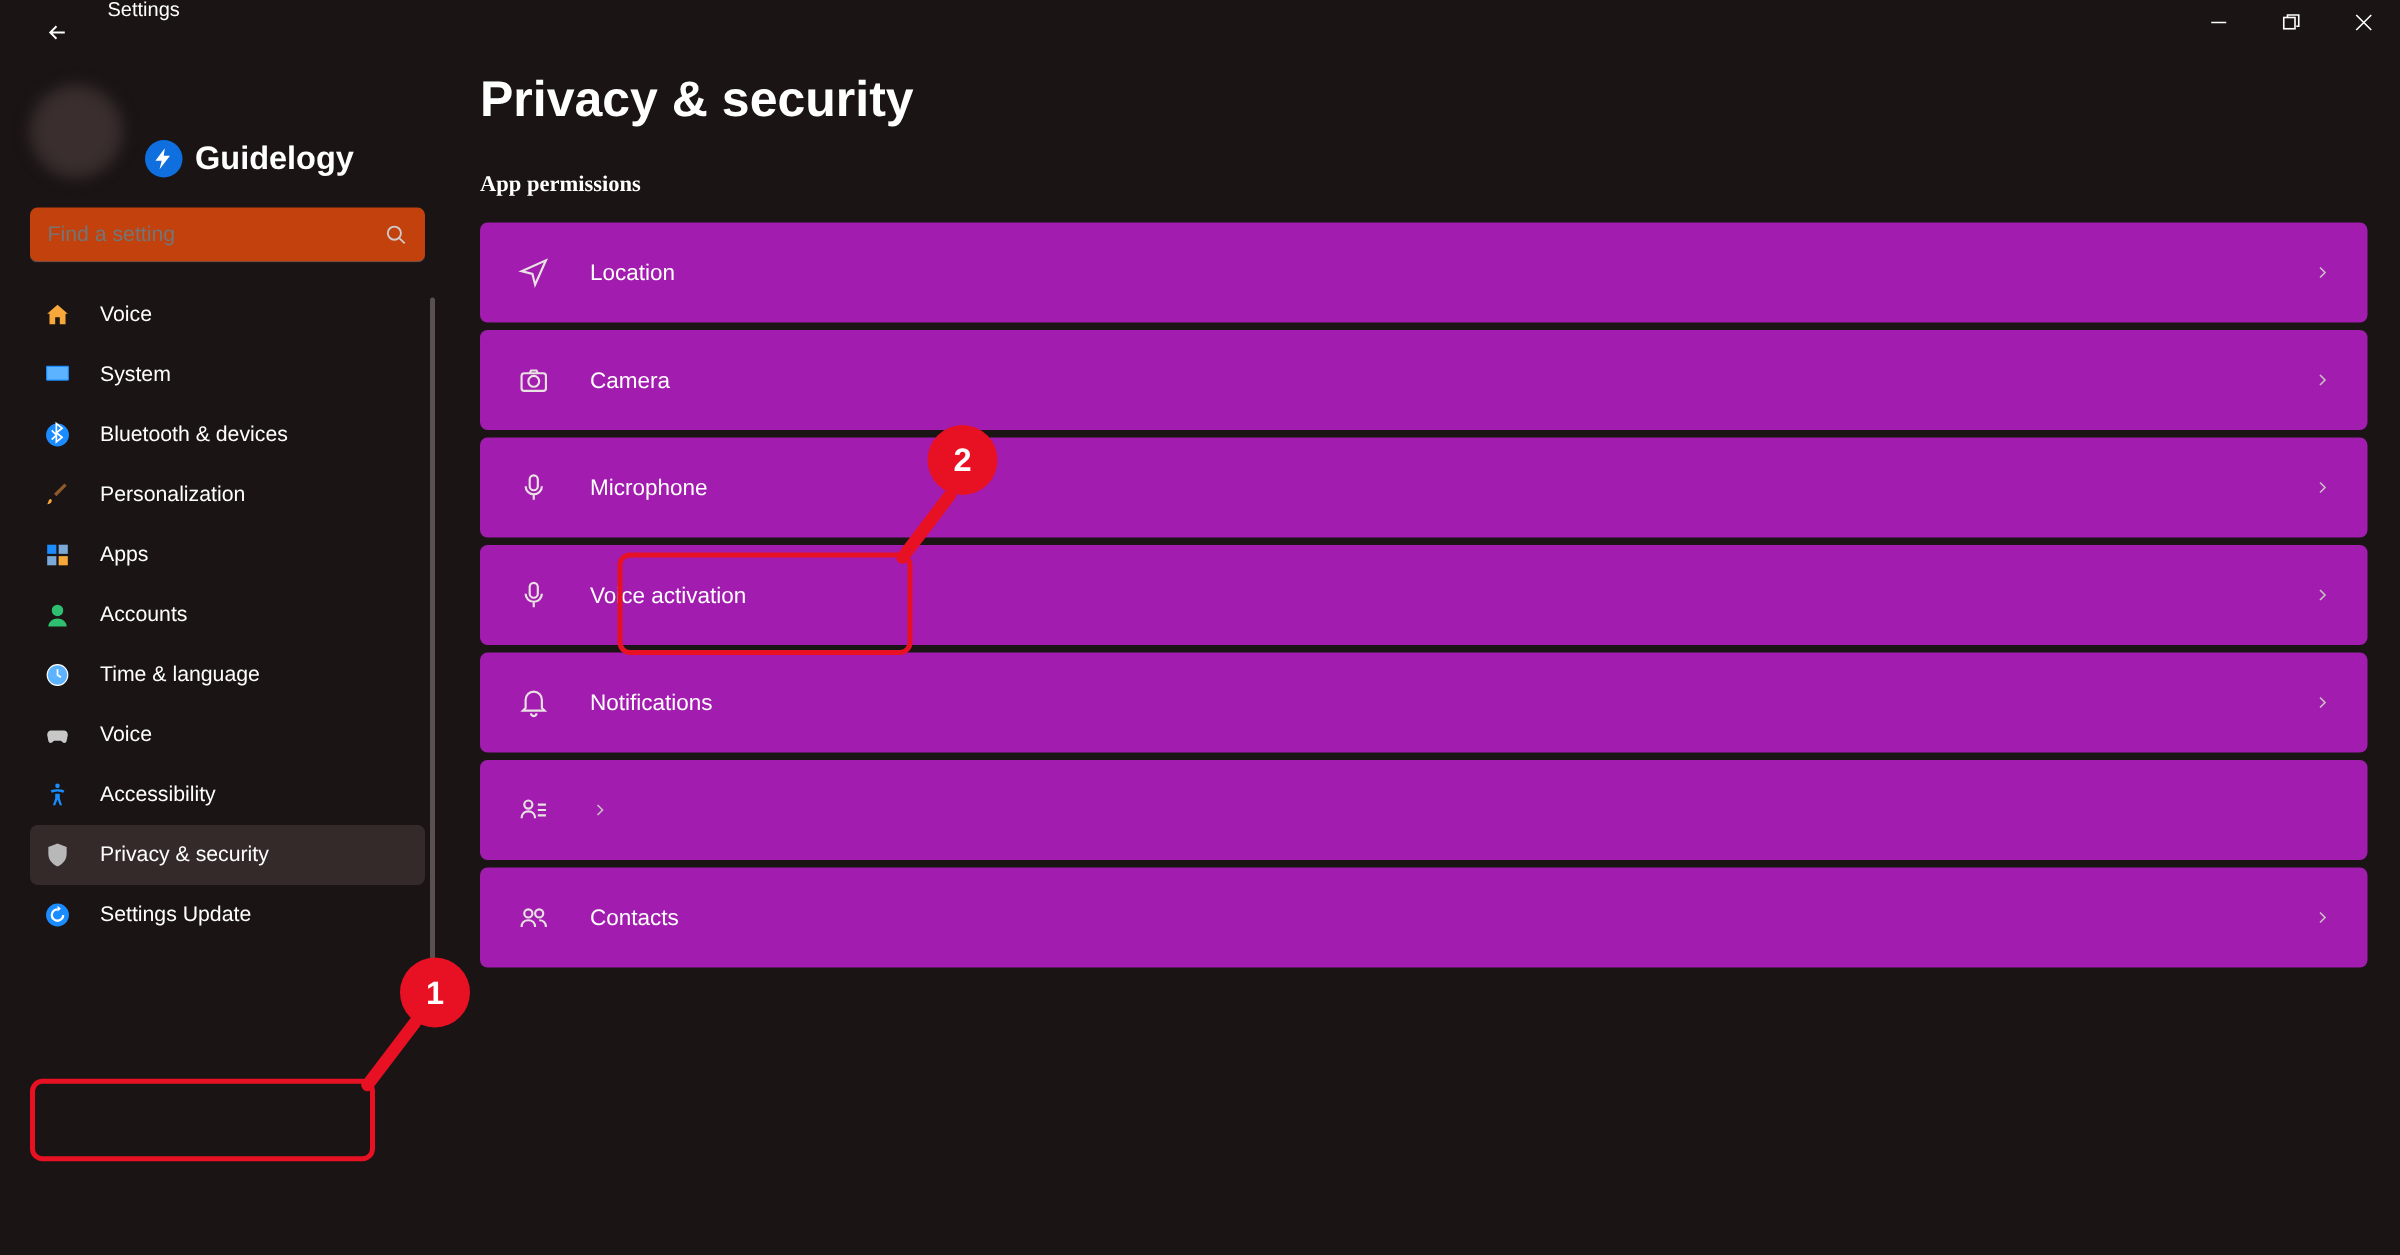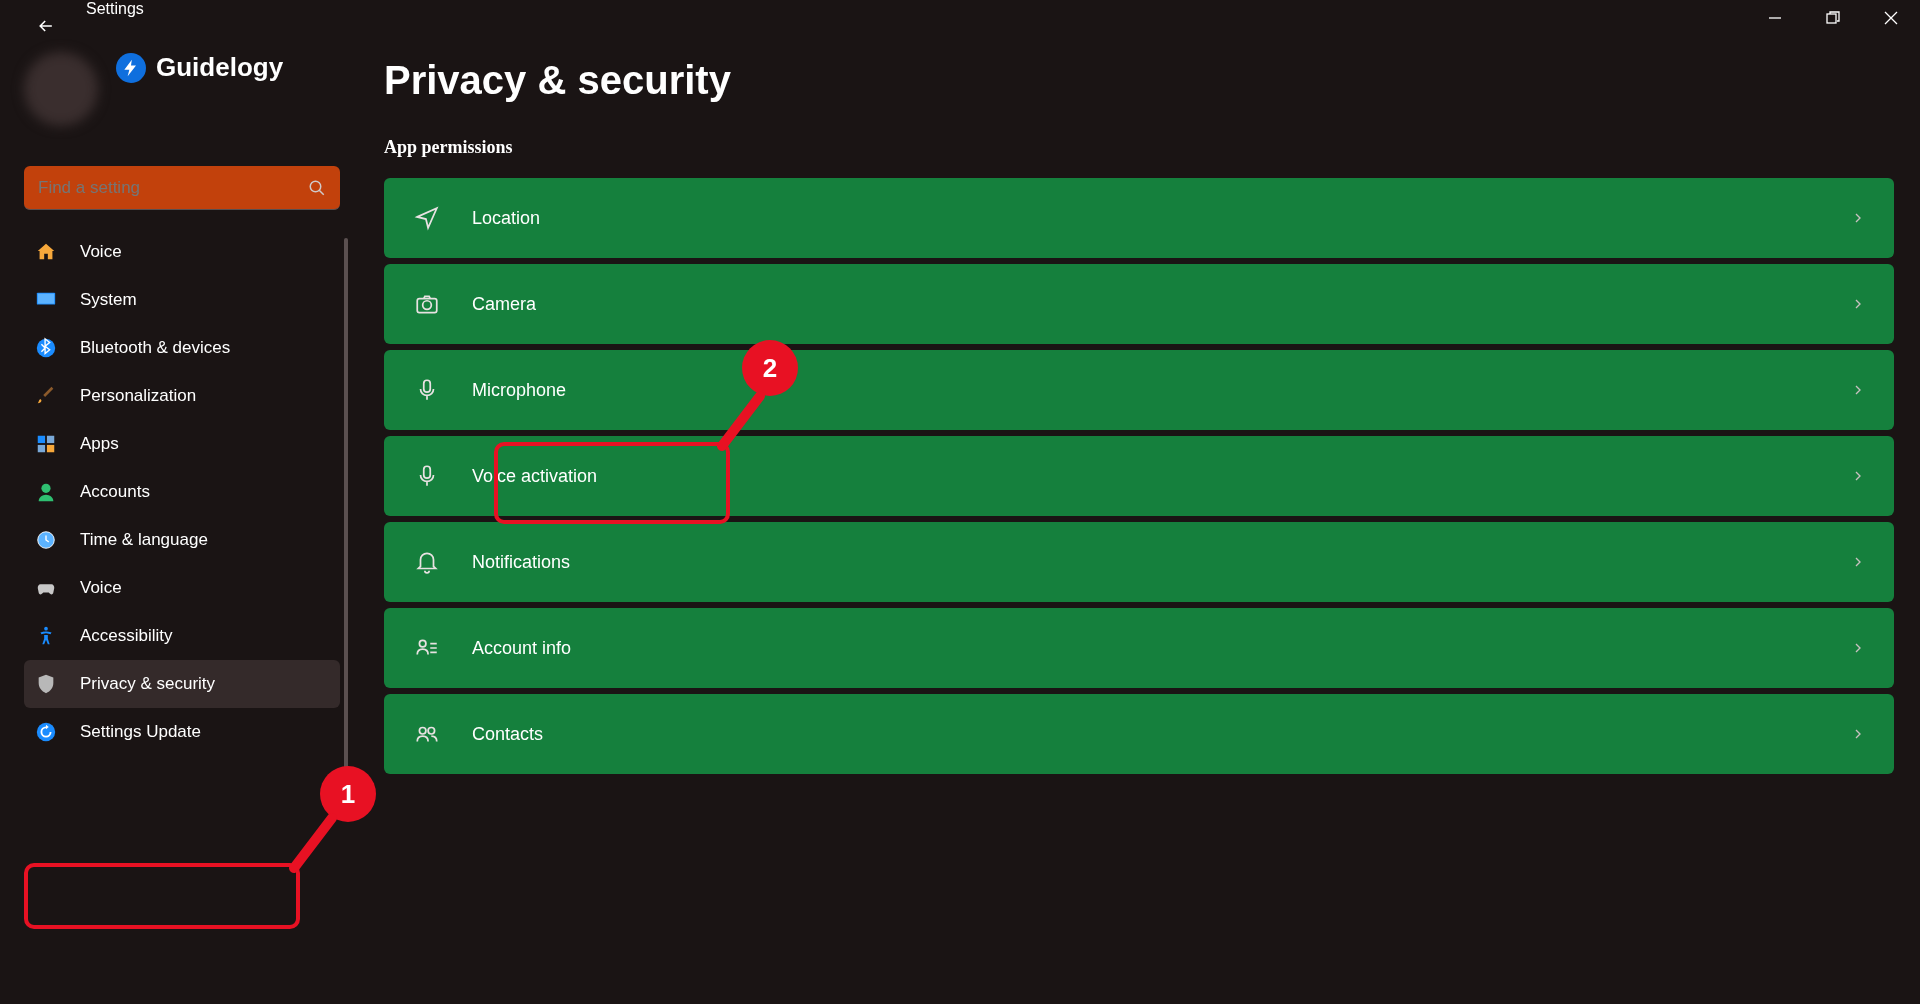--- a/index.html
+++ b/index.html
@@ -11,21 +11,21 @@
     overflow: hidden;
     position: relative;
   }
   .titlebar { display:flex; height:52px; padding-left:28px; }
   .back-btn { width:36px; display:flex; align-items:center; justify-content:center; color:#fff; }
   .app-title { margin-left:22px; font-size:16px; font-weight:500; }
   .win-controls { position:absolute; top:0; right:0; display:flex; }
   .win-btn { width:58px; height:36px; display:flex; align-items:center; justify-content:center; color:#fff; }
 
   .sidebar { position:absolute; left:0; top:52px; width:360px; bottom:0; padding:0 20px 0 24px; }
-  .user-row { display:flex; align-items:flex-start; height:90px; gap:18px; }
+  .user-row { display:flex; align-items:flex-end; height:90px; gap:18px; }
   .avatar { width:74px; height:74px; border-radius:50%; background:#3a2e2e; filter:blur(6px); }
   .brand { display:flex; align-items:center; gap:10px; }
   .brand-icon { width:30px; height:30px; border-radius:50%; background:#0f6fde; display:flex; align-items:center; justify-content:center; }
   .brand-icon svg { width:20px; height:20px; }
   .brand-text { font-size:26px; font-weight:700; color:#fff; }
 
   .search { margin:24px 0 18px 0; height:44px; background:#c2410c; border-radius:6px; display:flex; align-items:center; padding:0 14px; border-bottom:1px solid #5a4f4f; }
   .search input { flex:1; background:transparent; border:none; outline:none; color:#d0c8c8; font-size:17px; }
   .search .si { color:#cfc9c9; }
 
@@ -33,21 +33,21 @@
   .nav-item { display:flex; align-items:center; height:48px; gap:22px; padding-left:10px; border-radius:6px; font-size:17px; cursor:pointer; }
   .nav-item.selected { background:#342a2a; }
   .nav-icon { width:24px; height:24px; display:flex; align-items:center; justify-content:center; }
 
   .scroll-indicator { position:absolute; right:-8px; top:10px; width:4px; height:560px; background:#5b5050; border-radius:2px; }
 
   .main { position:absolute; left:384px; top:52px; right:26px; bottom:0; }
   .page-title { font-size:40px; font-weight:600; margin-top:6px; margin-bottom:34px; }
   .section-label { font-size:18px; font-weight:600; margin-bottom:20px;font-family:Liberation Serif, serif; }
   .rows { display:flex; flex-direction:column; gap:6px; }
-  .row { height:80px; background:#15803d; border-radius:6px; display:flex; align-items:center; padding:0 28px; gap:30px; cursor:pointer; }
+  .row { height:80px; background:#a21caf; border-radius:6px; display:flex; align-items:center; padding:0 28px; gap:30px; cursor:pointer; }
   .row .ricon { width:30px; display:flex; justify-content:center; color:#e8e2e2; }
   .row .rlabel { font-size:18px; flex:1; }
   .row .chev { color:#c8c0c0; }
 
   .annot { position:absolute; border:4px solid #e81123; border-radius:10px; pointer-events:none; }
   .annot-badge { position:absolute; width:56px; height:56px; background:#e81123; border-radius:50%; display:flex; align-items:center; justify-content:center; font-size:26px; font-weight:600; color:#fff; pointer-events:none; }
 
   svg { display:block; }
 </style>
 </head>
@@ -287,21 +287,20 @@
         </span>
     </div>
 
     <div class="row">
       <span class="ricon">
           <svg width="26" height="26" viewBox="0 0 24 24" fill="none" stroke="currentColor" stroke-width="1.6">
             <circle cx="8" cy="8" r="3"></circle>
             <path d="M3 18c0-3 2-5 5-5s5 2 5 5M15 8h6M15 12h6M15 16h6"></path>
           </svg>
         </span>
-      <span class="rlabel">Account info</span>
       <span class="chev">
           <svg width="16" height="16" viewBox="0 0 24 24" fill="none" stroke="currentColor" stroke-width="2">
             <path d="M9 6l6 6-6 6"></path>
           </svg>
         </span>
     </div>
 
     <div class="row">
       <span class="ricon">
           <svg width="26" height="26" viewBox="0 0 24 24" fill="none" stroke="currentColor" stroke-width="1.6">

